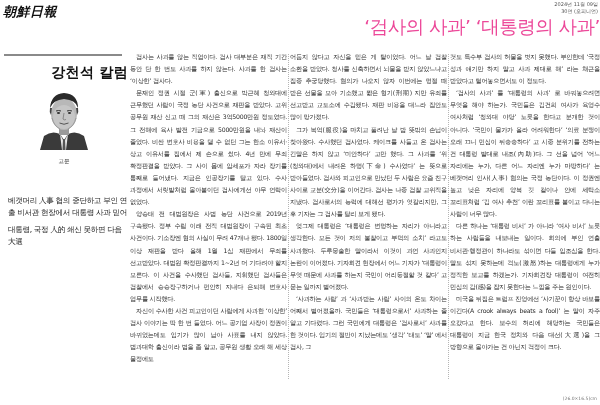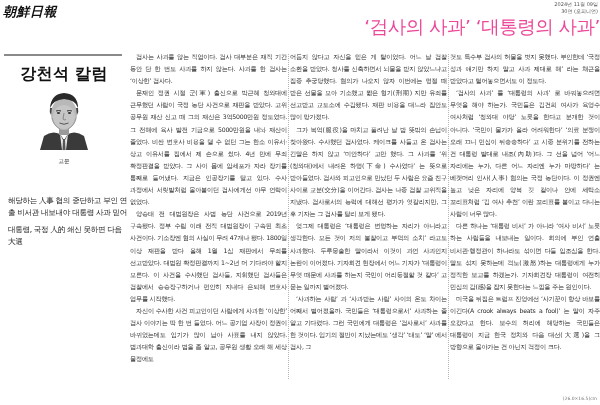--- a/index.html
+++ b/index.html
@@ -6,21 +6,21 @@
     html, body { width: 600px; height: 405px; background: #ffffff; overflow: hidden; }
     body { font-family: "DejaVu Sans", "Liberation Sans", sans-serif; color: #222; position: relative; }
 
     .masthead { position: absolute; left: 3px; top: 3px; font-family: "DejaVu Serif", "Liberation Serif", serif; font-size: 13px; font-weight: bold; letter-spacing: 0.5px; color: #111; font-style: italic; }
     .dateline { position: absolute; right: 2px; top: 1px; text-align: right; font-size: 5px; line-height: 6.5px; color: #555; }
 
     .headline { position: absolute; left: 0; right: 0; top: 14px; text-align: right; font-family: "DejaVu Sans", "Liberation Sans", sans-serif; font-size: 18.5px; font-weight: normal; color: #ec4899; letter-spacing: -0.5px; }
 
     .sidebar { position: absolute; left: 0; top: 54px; width: 128px; height: 351px; }
     .sidebar-rule { position: absolute; left: 4px; top: 0; width: 118px; height: 2px; background: #8a8a8a; }
-    .column-name { position: absolute; left: 0; width: 128px; top: 10px; text-align: center; font-size: 16px; font-weight: bold; color: #111; letter-spacing: 0.3px; }
+    .column-name { position: absolute; left: 0; width: 128px; top: 10px; text-align: right; font-size: 14px; font-weight: bold; color: #111; letter-spacing: 0.3px; }
     .portrait { position: absolute; left: 38px; top: 30px; width: 52px; height: 66px; overflow: hidden; }
     .author-title { position: absolute; left: 0; width: 128px; top: 104px; text-align: center; font-size: 5.5px; color: #333; }
     .subheads { position: absolute; left: 8px; top: 141px; width: 120px; }
     .subhead { font-size: 7.6px; line-height: 12.4px; color: #1a1a1a; letter-spacing: -0.35px; margin-bottom: 4px; }
 
     .body-cols { position: absolute; left: 130px; top: 51px; width: 470px; height: 330px; }
     .col { position: absolute; top: 0; width: 156px; }
     .col1 { left: 0; width: 157px; }
     .col2 { left: 160px; width: 157px; }
     .col3 { left: 320px; width: 150px; }
@@ -71,21 +71,21 @@
       <path d="M26 29 L25 35 Q26 36.5 28 35.5" stroke="#777" stroke-width="0.8" fill="none"></path>
 
       <path d="M21.5 39 Q26 41.5 30.5 39" stroke="#555" stroke-width="1" fill="none"></path>
 
       <path d="M14 34 Q16 42 22 45" stroke="#999" stroke-width="1" fill="none"></path>
       <path d="M38 34 Q36 42 30 45" stroke="#999" stroke-width="1" fill="none"></path>
     </svg>
   </div>
   <div class="author-title">고문</div>
   <div class="subheads">
-    <div class="subhead">해당하는 人事 협의 중단하고 부인 연출 비서관 내보내야 대통령 사과 믿어</div>
+    <div class="subhead">베갯머리 人事 협의 중단하고 부인 연출 비서관 현장에서 대통령 사과 믿어</div>
     <div class="subhead" style="margin-bottom:4px">대통령, 국정 人的 쇄신 못하면 다음 大選</div>
   </div>
 </aside>
 
 <main class="body-cols">
   <div class="col col1">
     <p class="indent">검사는 사과를 않는 직업이다. 검사 대부분은 재직 기간 동안 단 한 번도 사과를 하지 않는다. 사과를 한 검사는 ‘이상한’ 검사다.</p>
     <p class="indent">문재인 정권 시절 군(軍) 출신으로 박근혜 청와대에 근무했던 사람이 국정 농단 사건으로 재판을 받았다. 고위 공무원 재산 신고 때 그의 재산은 3억5000만원 정도였다. 그 전해에 육사 발전 기금으로 5000만원을 내놔 재산이 줄었다. 비싼 변호사 비용을 댈 수 없던 그는 한소 이유서·상고 이유서를 집에서 제 손으로 썼다. 4년 만에 무죄 확정판결을 받았다. 그 사이 몸에 암세포가 자라 장기를 통째로 들어냈다. 지금은 인공장기를 달고 있다. 수사 과정에서 서릿발처럼 몰아붙이던 검사에게선 아무 연락이 없었다.</p>
     <p class="indent">양승태 전 대법원장은 사법 농단 사건으로 2019년 구속됐다. 정부 수립 이래 전직 대법원장이 구속된 최초 사건이다. 기소장엔 혐의 사실이 무려 47개나 됐다. 1800일 이상 재판을 받다 올해 1월 1심 재판에서 무죄를 선고받았다. 대법원 확정판결까지 1~2년 더 기다려야 할지 모른다. 이 사건을 수사했던 검사들, 지휘했던 검사들은 검찰에서 승승장구하거나 편안히 지내다 은퇴해 변호사 업무를 시작했다.</p>
     <p class="indent">자신이 수사한 사건 피고인이던 사람에게 사과한 ‘이상한’ 검사 이야기는 딱 한 번 들었다. 어느 공기업 사장이 정권이 바뀌었는데도 임기가 많이 남아 사표를 내지 않았다. 법과대학 출신이라 법을 좀 알고, 공무원 생활 오래 해 세상 물정에도</p>

